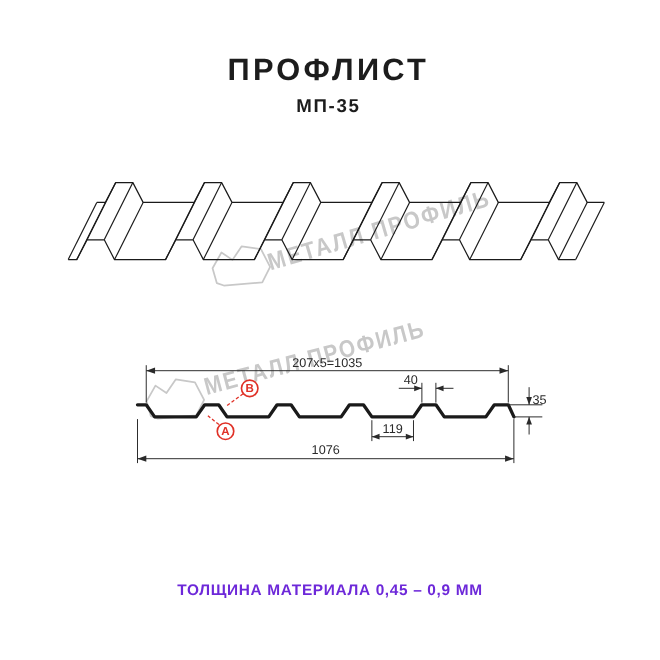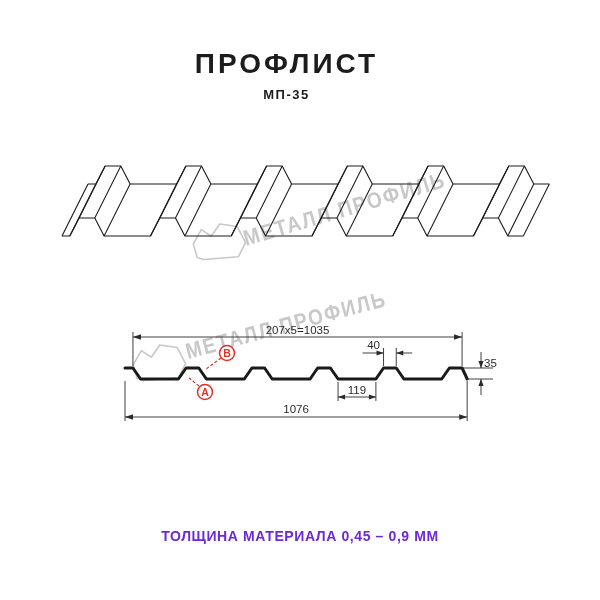--- a/index.html
+++ b/index.html
@@ -1,20 +1,20 @@
 <!DOCTYPE html>
 <html><head>
 <meta charset="utf-8">
 <style>
   html,body{margin:0;padding:0;background:#fff;}
   .page{position:relative;width:600px;height:600px;background:#ffffff;overflow:hidden;
         font-family:"Liberation Sans","DejaVu Sans",sans-serif;}
-  .header{position:absolute;top:50px;left:0;width:573px;text-align:center;}
+  .header{position:absolute;top:50px;left:12px;width:573px;text-align:center;}
   .title{font-size:28px;font-weight:800;letter-spacing:3px;color:#1c1c1c;line-height:1;margin:0;}
-  .subtitle{margin-top:9px;font-size:13px;font-weight:600;letter-spacing:1.5px;color:#1c1c1c;}
+  .subtitle{margin-top:9px;font-size:17px;font-weight:600;letter-spacing:1.5px;color:#1c1c1c;}
   .footer{position:absolute;top:528px;left:0;width:600px;text-align:center;
           font-size:14px;font-weight:600;letter-spacing:0.6px;color:#6d28d9;}
   #canvas{position:absolute;top:0;left:0;}
   svg text{font-family:"Liberation Sans","DejaVu Sans",sans-serif;}
 </style>
 </head>
 <body>
 
 <div class="page">
 

